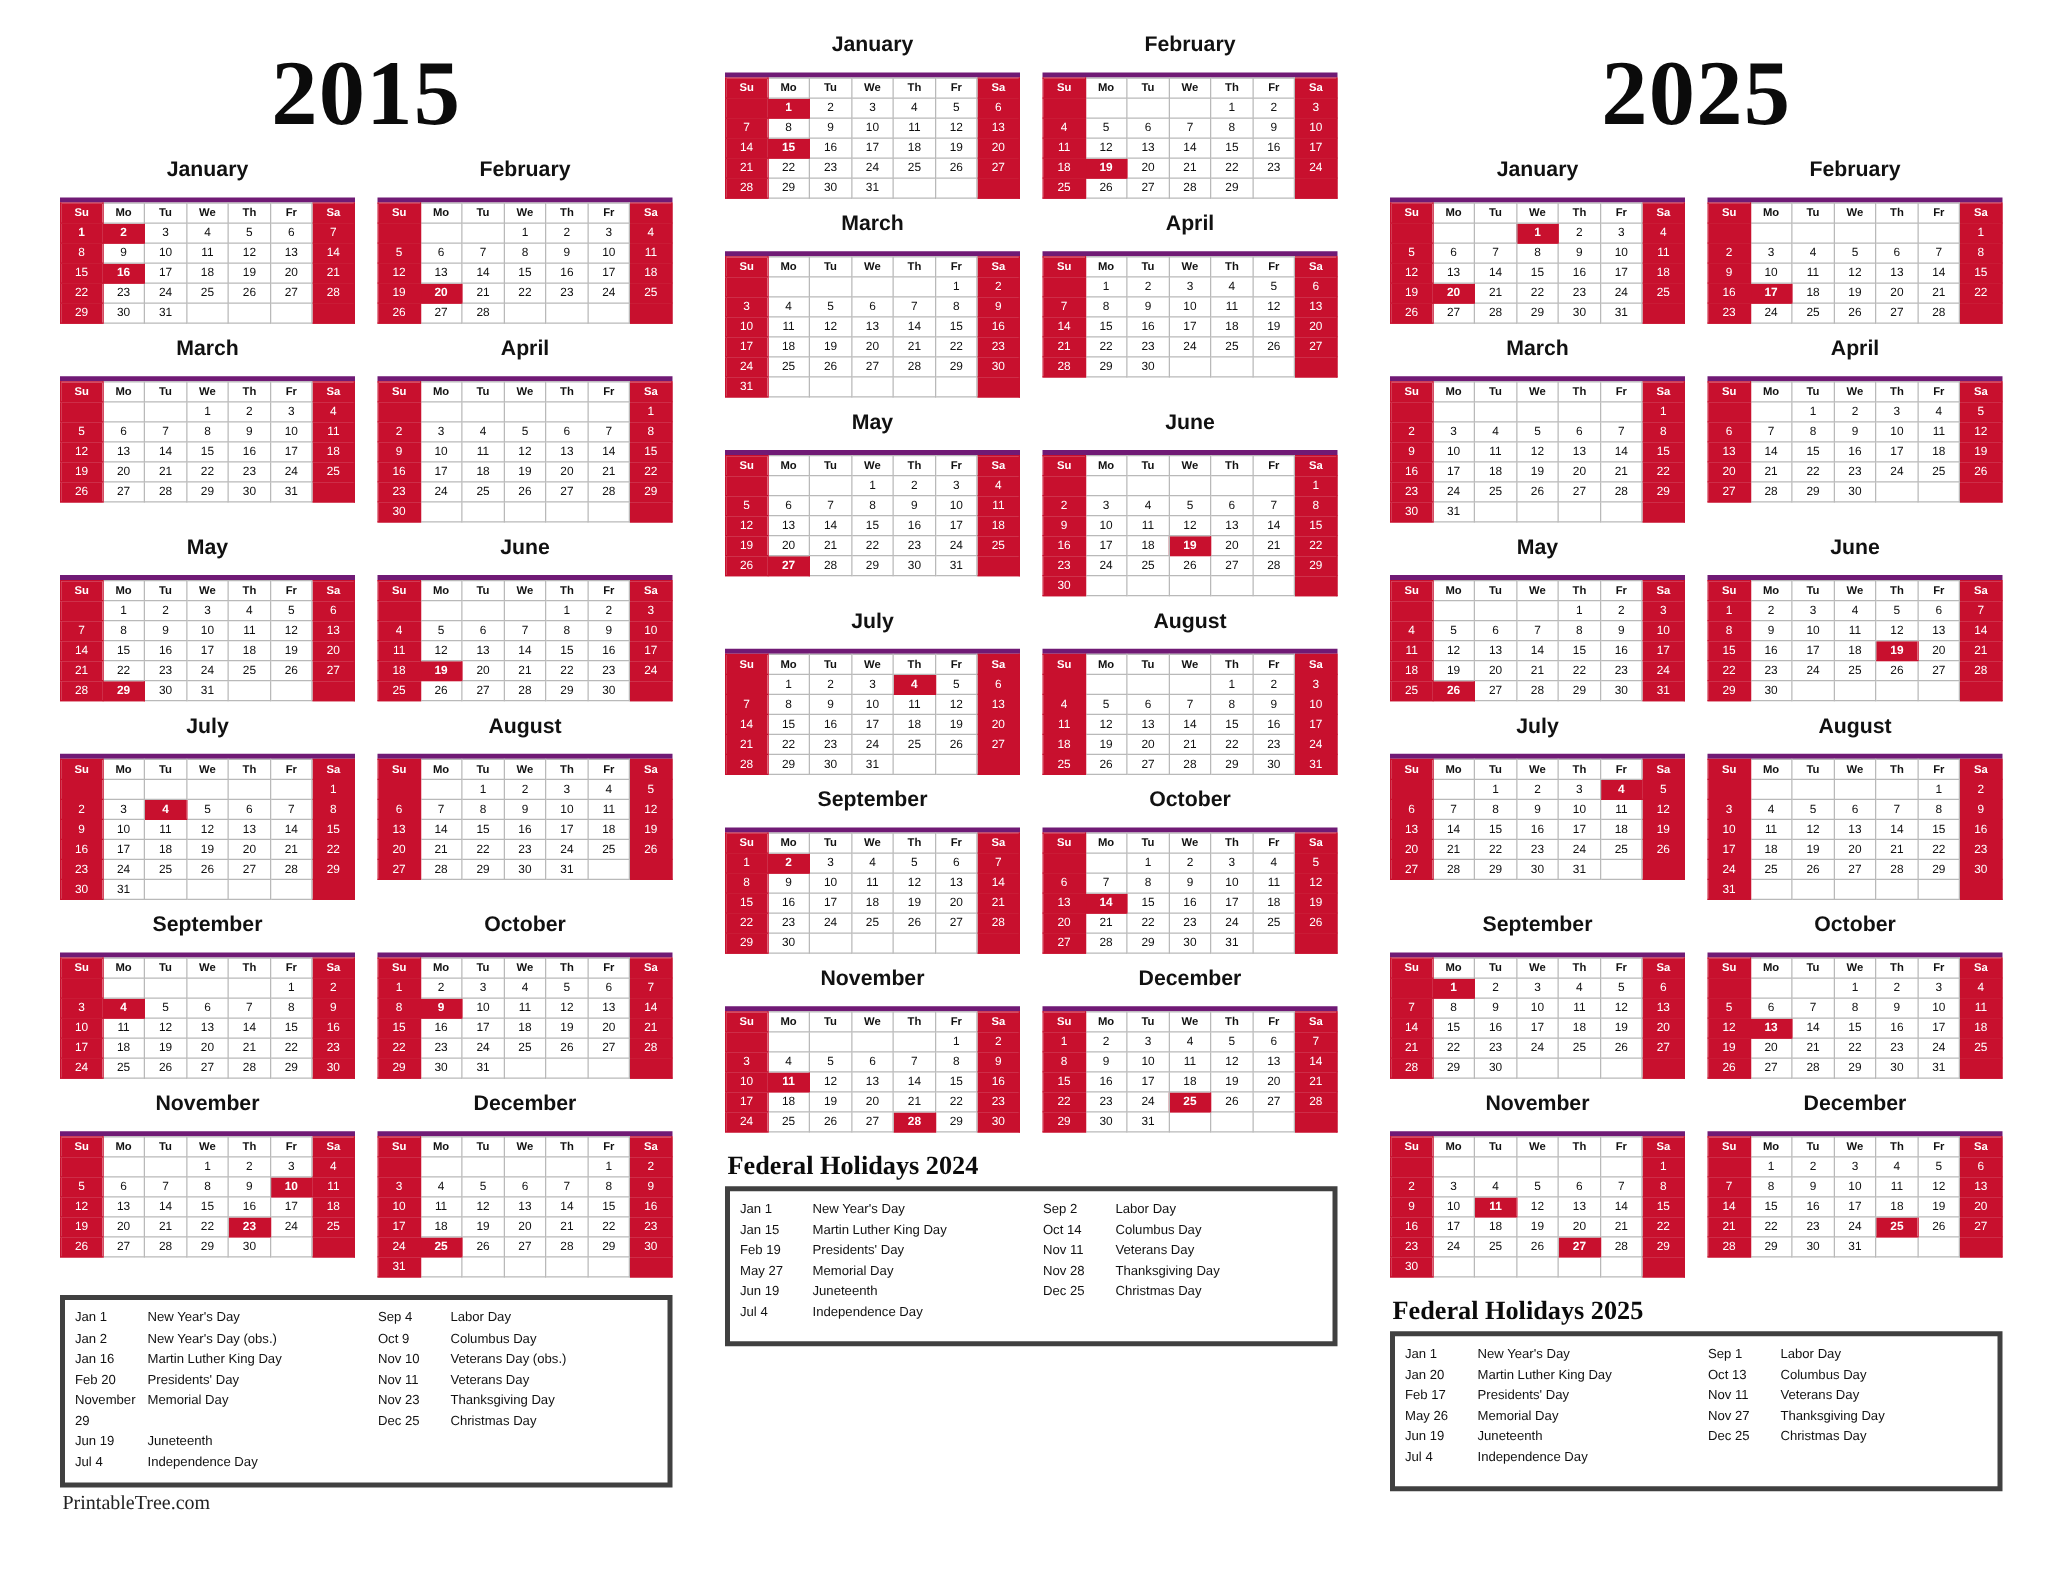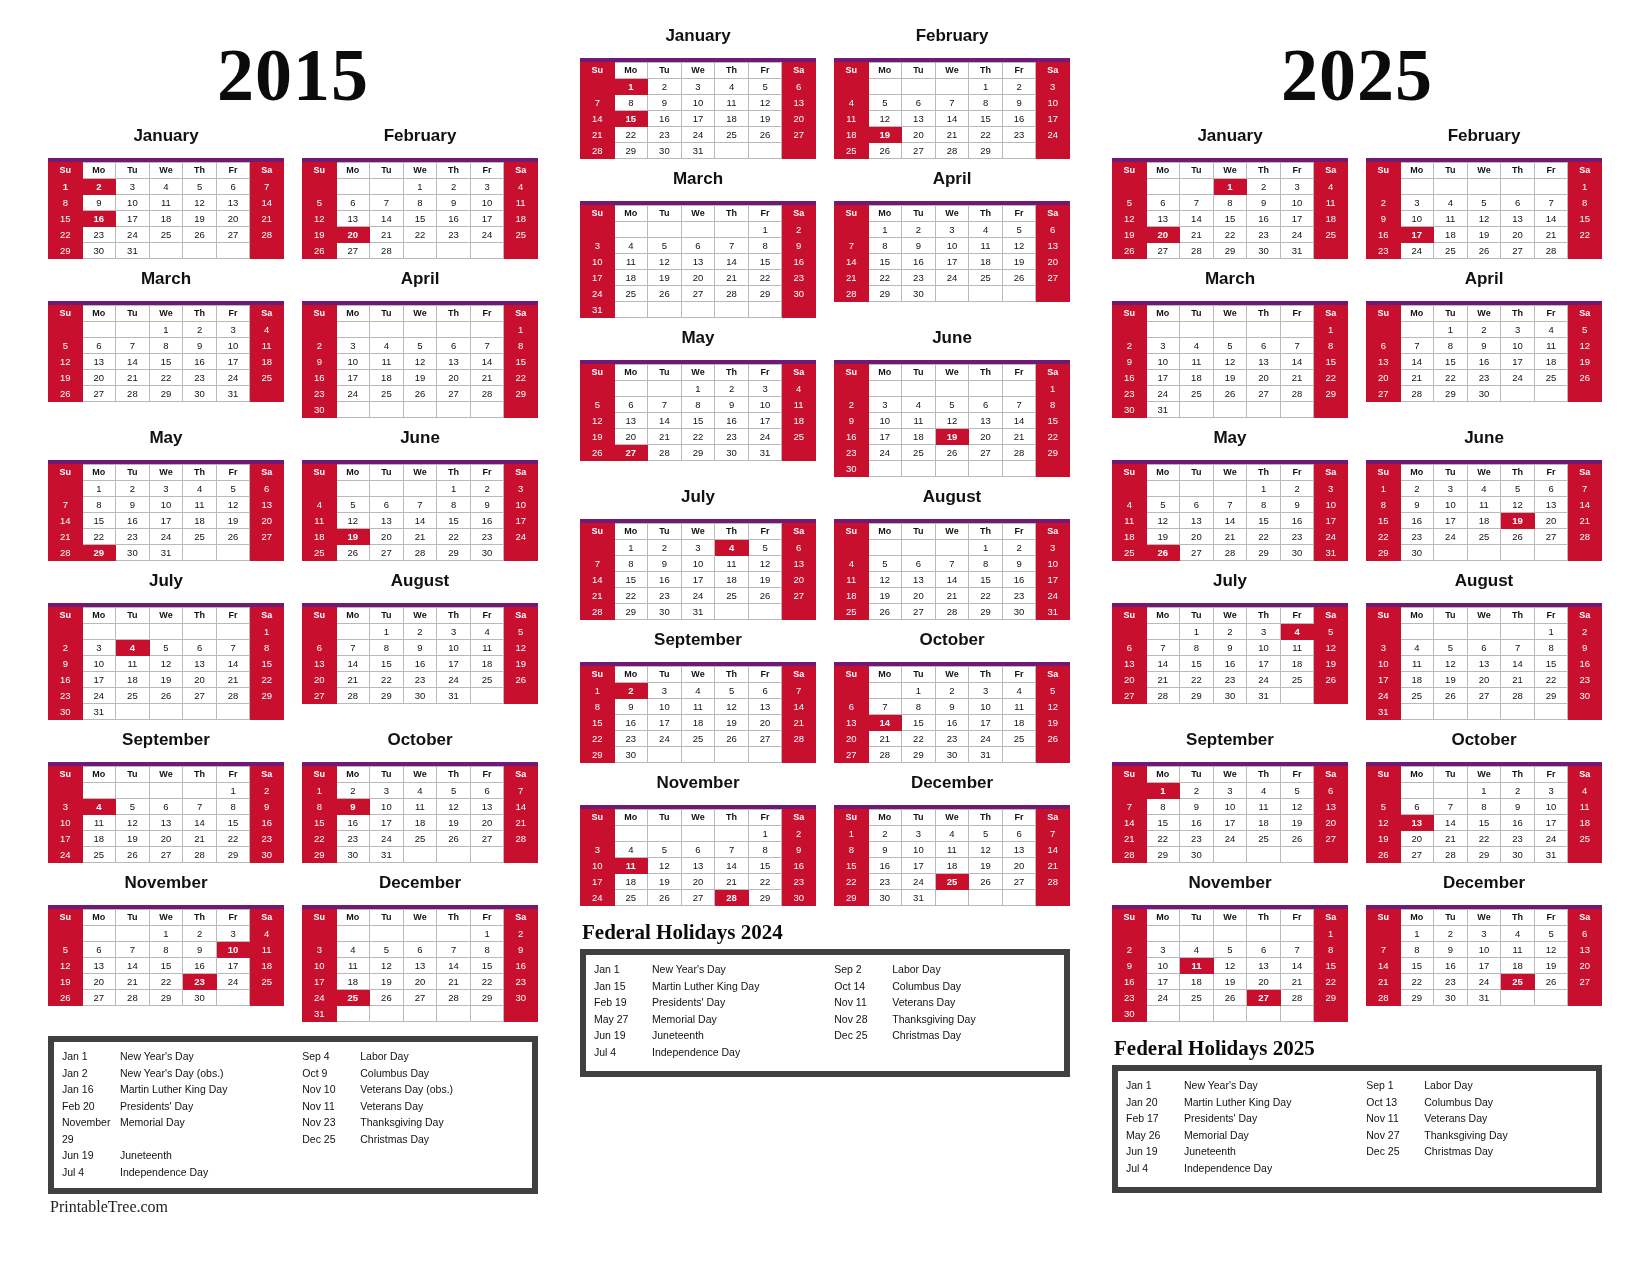--- a/index.html
+++ b/index.html
@@ -104,21 +104,21 @@
     margin-top: 14px;
   }
   .holidays-title {
     font-family: "Liberation Serif", serif;
     font-size: 21px;
     font-weight: 700;
     margin: 0 0 4px 2px;
     color: #0b0b0b;
   }
   .holidays-table {
-    border: 6px solid #404040;
+    border: 4px solid #404040;
     padding: 6px 8px 8px 8px;
     display: flex;
     justify-content: space-between;
     min-height: 128px;
     box-sizing: border-box;
   }
   .hol-col {
     width: 48%;
   }
   .hol-row {

